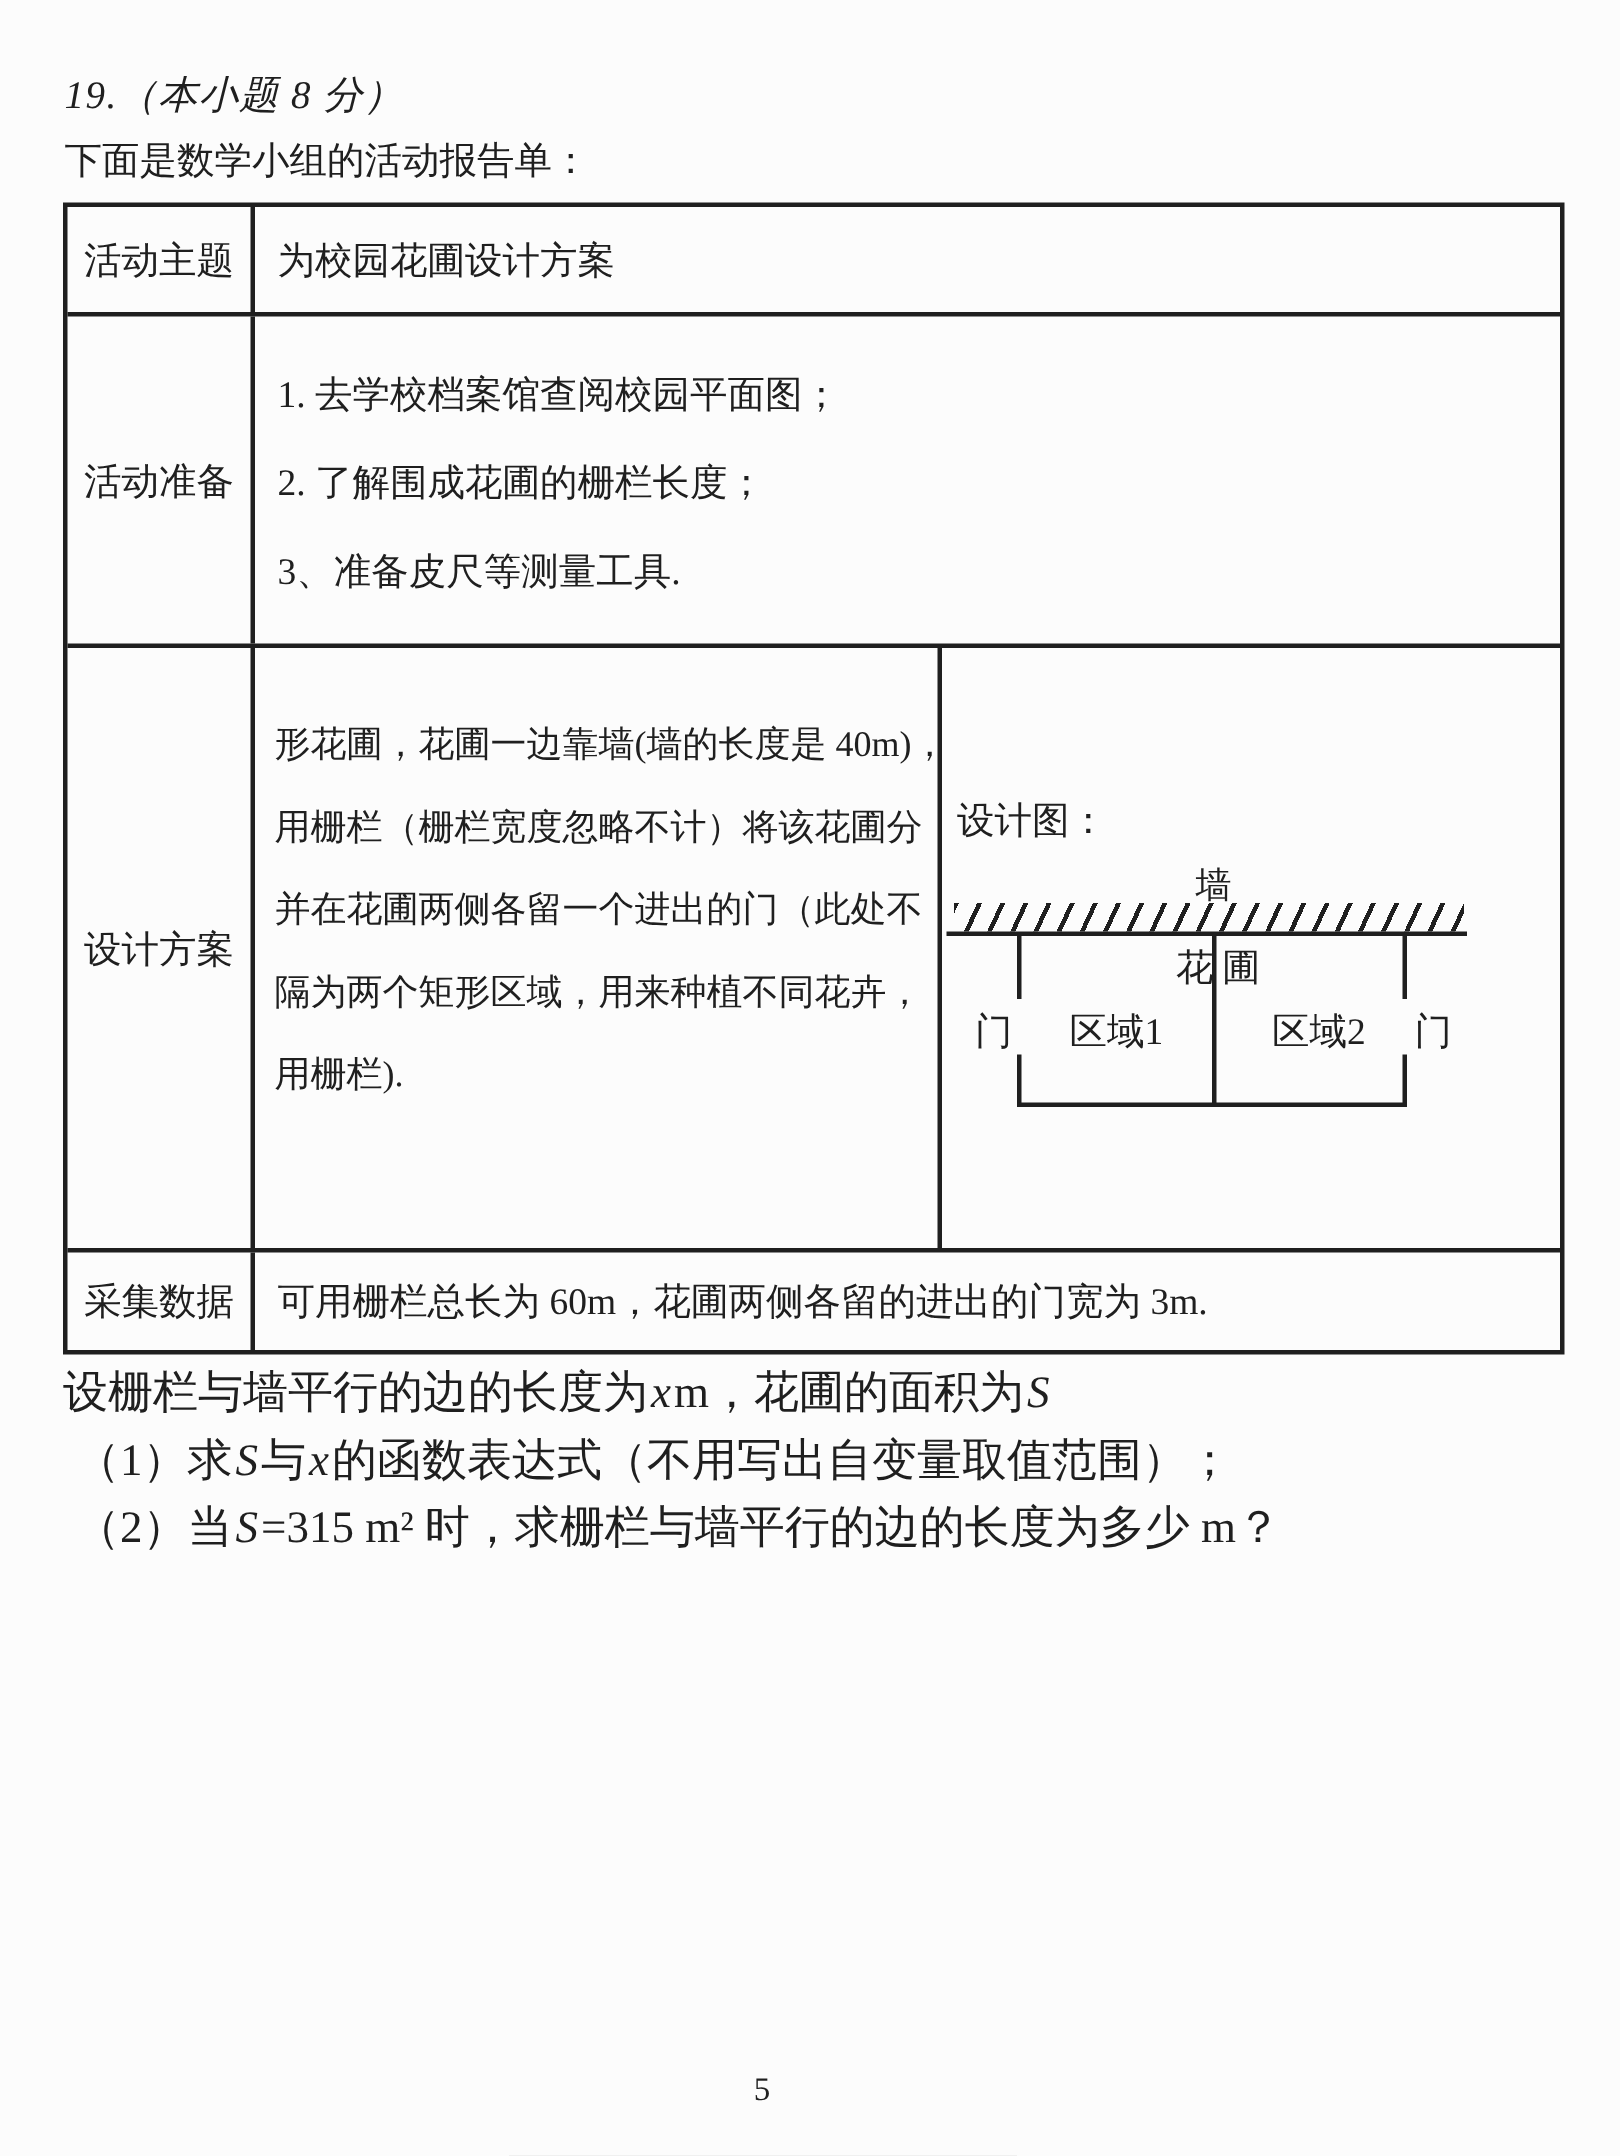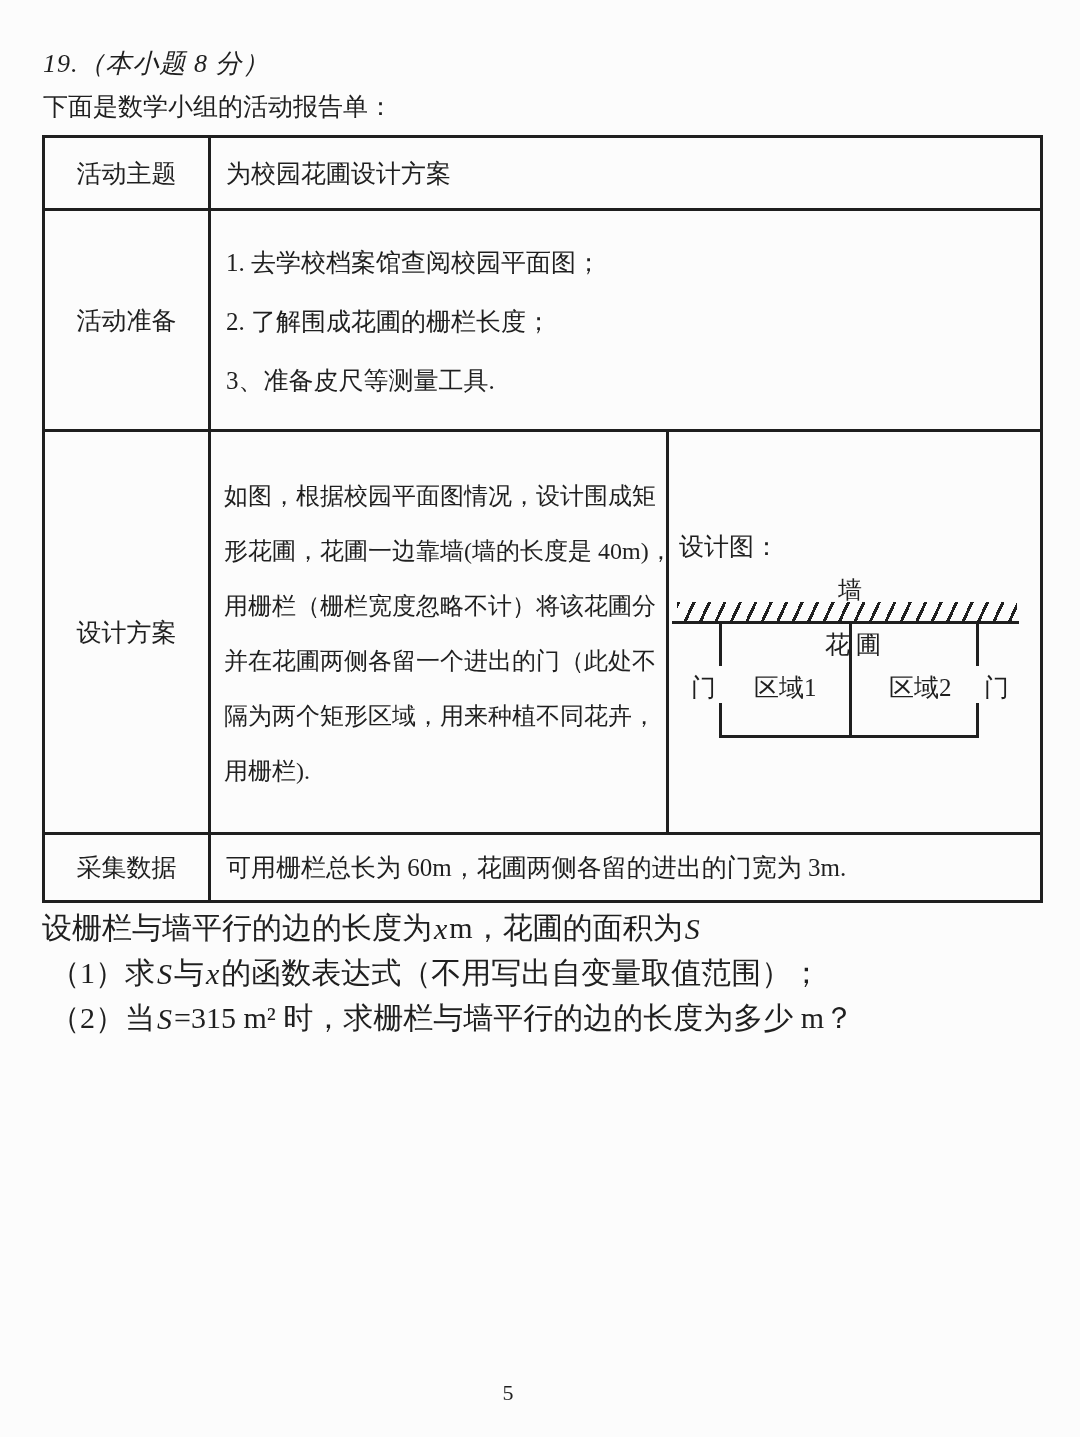--- a/index.html
+++ b/index.html
@@ -33,21 +33,21 @@
     border: 3px solid var(--ink);
     display: flex; flex-direction: column;
   }
   .trow { display: flex; width: 100%; }
   .trow + .trow { border-top: 3px solid var(--ink); }
   .row1 { height: 70px; }
   .row2 { height: 221px; }
   .row3 { height: 403px; }
   .row4 { flex: 1; }
   .label-cell {
-    width: 166px; flex-shrink: 0;
+    width: 125px; flex-shrink: 0;
     border-right: 3px solid var(--ink);
     display: flex; align-items: center; justify-content: center;
     font-size: 25px; white-space: nowrap;
   }
   .content-cell { flex: 1; font-size: 25px; }
   .vcenter { display: flex; align-items: center; padding-left: 15px; white-space: nowrap; text-align: right; }
   .prep { padding: 22px 0 0 15px; text-align: center; }
   .prep-item { height: 59px; display: flex; align-items: center; white-space: nowrap; }
   .design { display: flex; padding: 0; }
   .design-text {
@@ -113,21 +113,20 @@
         <div class="prep-item">1. 去学校档案馆查阅校园平面图；</div>
         <div class="prep-item">2. 了解围成花圃的栅栏长度；</div>
         <div class="prep-item">3、准备皮尺等测量工具.</div>
       </div>
     </div>
 
     <div class="trow row3">
       <div class="label-cell">设计方案</div>
       <div class="content-cell design">
         <div class="design-text">
-          <div class="dline">如图，根据校园平面图情况，设计围成矩</div>
           <div class="dline">形花圃，花圃一边靠墙(墙的长度是 40m)，</div>
           <div class="dline">用栅栏（栅栏宽度忽略不计）将该花圃分</div>
           <div class="dline">并在花圃两侧各留一个进出的门（此处不</div>
           <div class="dline">隔为两个矩形区域，用来种植不同花卉，</div>
           <div class="dline">用栅栏).</div>
         </div>
         <div class="design-diagram">
           <div class="dg-title">设计图：</div>
           <div class="dg-wall-label">墙</div>
           <div class="dg-hatch"></div>

